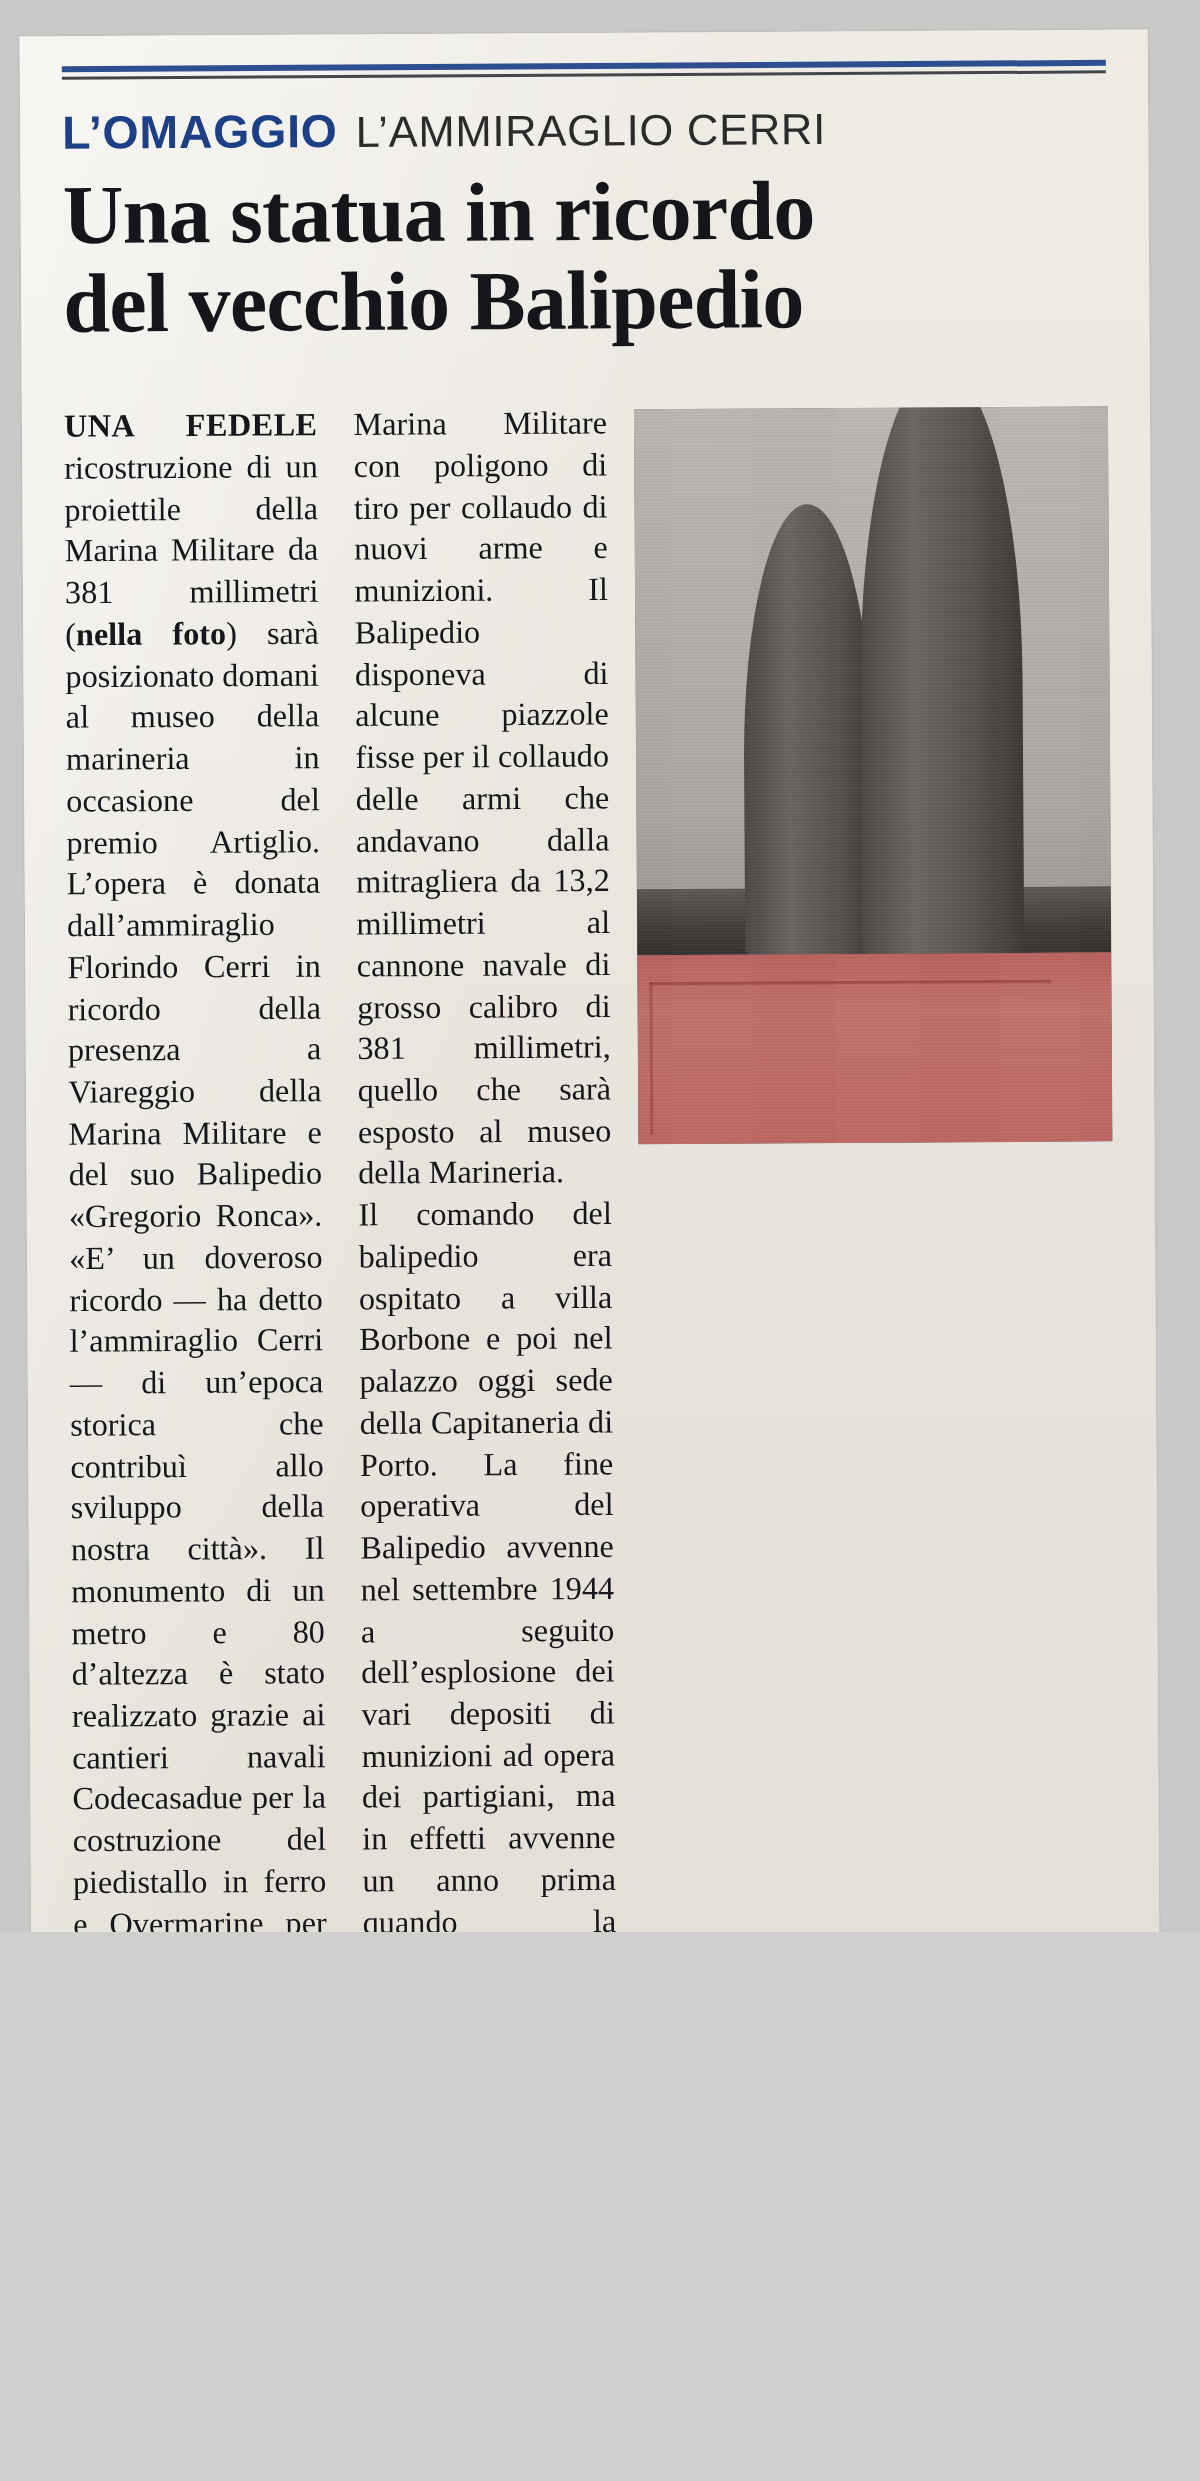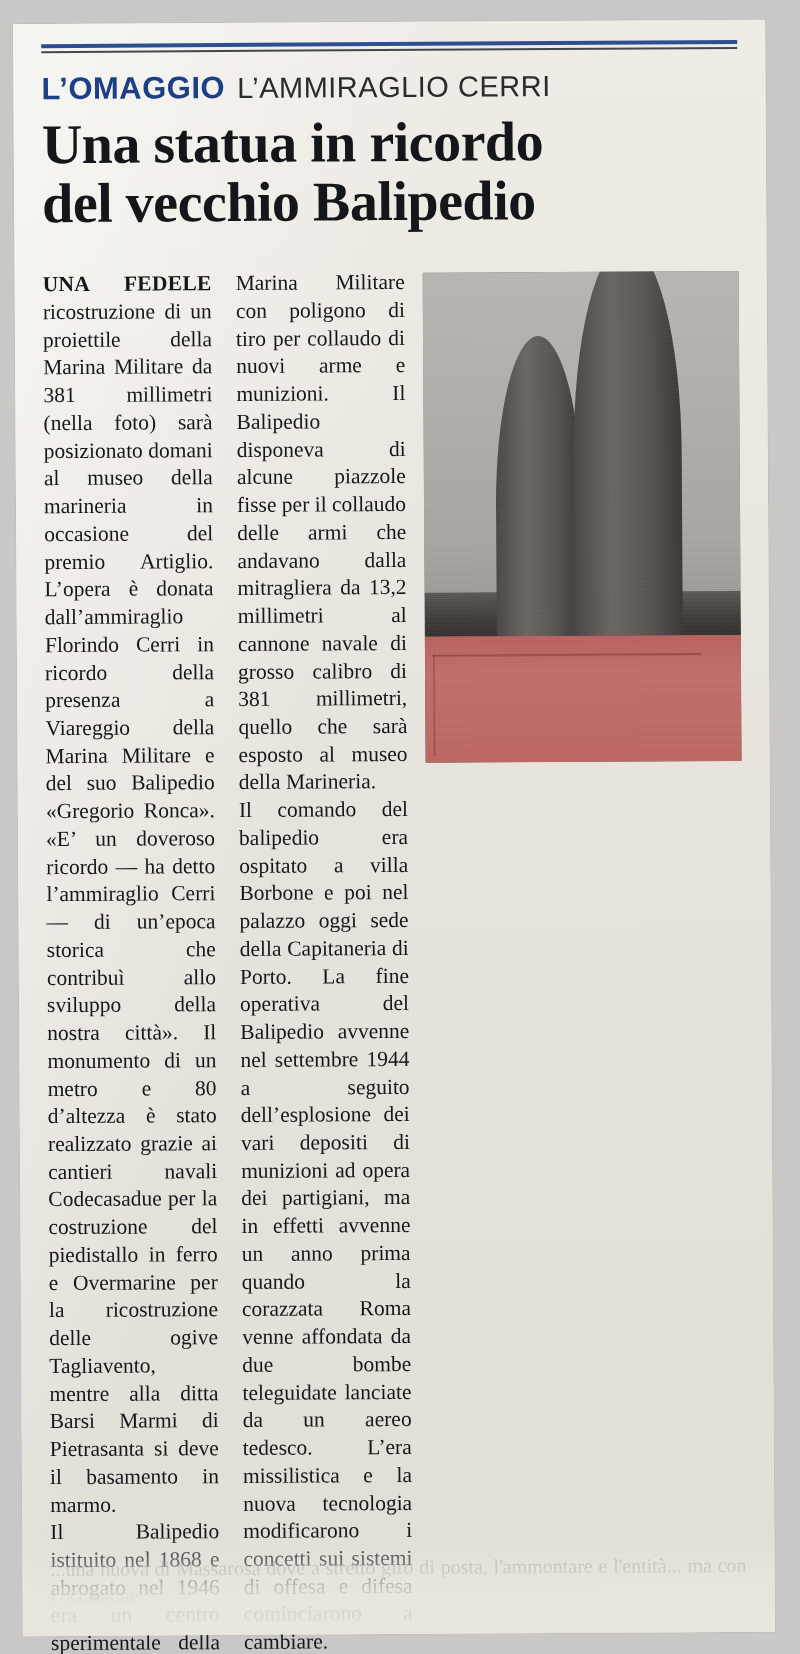--- a/index.html
+++ b/index.html
@@ -11,21 +11,21 @@
     width: 800px;
     height: 1654px;
     font-family: "Liberation Serif", serif;
     overflow: hidden;
   }
 
   
   .page {
     position: relative;
     width: 800px;
-    height: 1654px;
+    height: 1288px;
     background: #c9c8c6;
     overflow: hidden;
   }
 
   
   .clipping {
     position: absolute;
     left: 18px;
     top: 22px;
     width: 752px;
@@ -182,21 +182,21 @@
     hyphens: auto;
   }
   .cols p {
     margin: 0;
     text-indent: 0;
   }
   .drop-lead {
     font-weight: bold;
     letter-spacing: 0.3px;
   }
-  .inline-b { font-weight: normal; }
+  .inline-b { font-weight: bold; }
 
   
   .ghost {
     position: absolute;
     left: 28px;
     right: 28px;
     bottom: 10px;
     height: 70px;
     font-size: 20px;
     line-height: 1.3;

